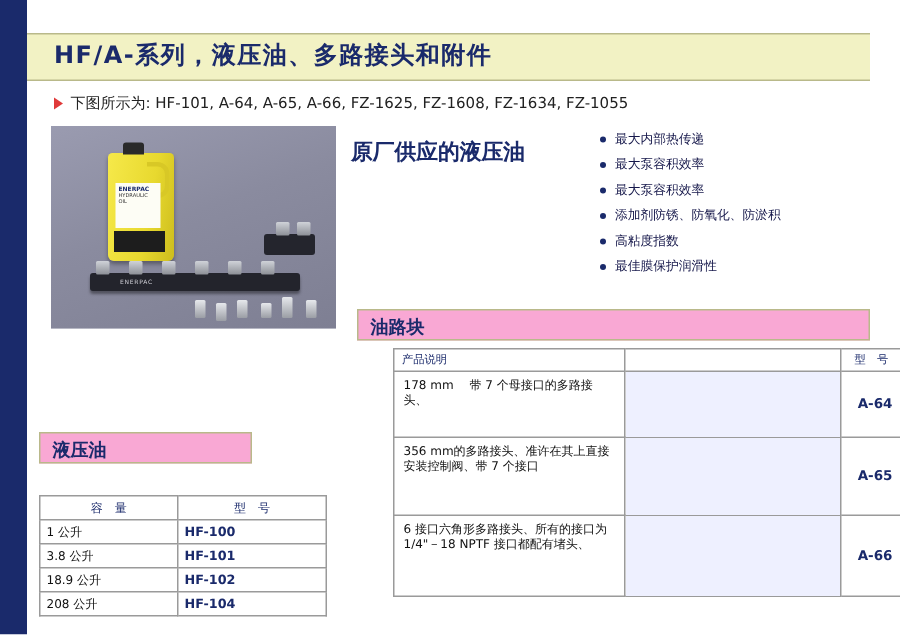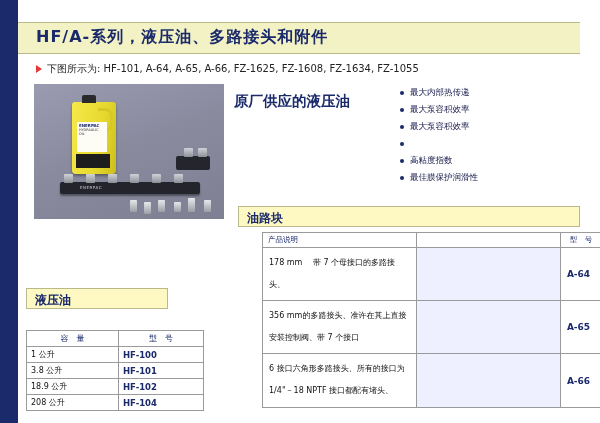--- a/index.html
+++ b/index.html
@@ -182,21 +182,21 @@
     width: 4px; height: 4px;
     border-radius: 50%;
     background: #1a2a6b;
     margin-right: 6px;
     flex: none;
   }
 
   
   .sec-title {
     position: absolute;
-    background: #fef9c3;
+    background: #f9a8d4;
     border: 1px solid #b9b98a;
     height: 21px;
     box-sizing: border-box;
   }
   .sec-title span {
     position: absolute;
     left: 8px; top: 3px;
     font-size: 12px;
     font-weight: bold;
     color: #1a2a6b;
@@ -205,21 +205,21 @@
 
   
   table {
     border-collapse: collapse;
     font-size: 8px;
     color: #111;
   }
   .oil-table {
     position: absolute;
     left: 26px; top: 330px;
-    width: 178px;
+    width: 192px;
   }
   .oil-table td, .oil-table th {
     border: 1px solid #9a9a9a;
     padding: 2px 4px;
     height: 13px;
     box-sizing: border-box;
   }
   .oil-table th {
     font-weight: normal;
     font-size: 8px;
@@ -251,32 +251,32 @@
     font-size: 7.5px;
     color: #1a2a6b;
     text-align: left;
     height: 14px;
     padding: 2px 5px;
   }
   .block-table th.c-model { text-align: center; width: 40px; }
   .block-table td.c-desc {
     width: 150px;
     font-size: 8px;
-    line-height: 22px;
+    line-height: 10px;
     color: #111;
   }
   .block-table td.c-img {
     width: 140px;
     background: #eef0ff;
     padding: 0;
     position: relative;
   }
   .block-table td.c-model {
     width: 40px;
-    text-align: left;
+    text-align: right;
     color: #1a2a6b;
     font-weight: bold;
     font-size: 9px;
     vertical-align: middle;
   }
   .imgcell {
     position: relative;
     width: 100%; height: 100%;
     background: #e9ebf6;
     overflow: hidden;
@@ -342,20 +342,21 @@
     <div class="bullet">
       <span class="dot"></span>
       <span>最大泵容积效率</span>
     </div>
     <div class="bullet">
       <span class="dot"></span>
       <span>最大泵容积效率</span>
     </div>
     <div class="bullet">
       <span class="dot"></span>
+      <span>添加剂防锈、防氧化、防淤积</span>
     </div>
     <div class="bullet">
       <span class="dot"></span>
       <span>高粘度指数</span>
     </div>
     <div class="bullet">
       <span class="dot"></span>
       <span>最佳膜保护润滑性</span>
     </div>
   </div>

